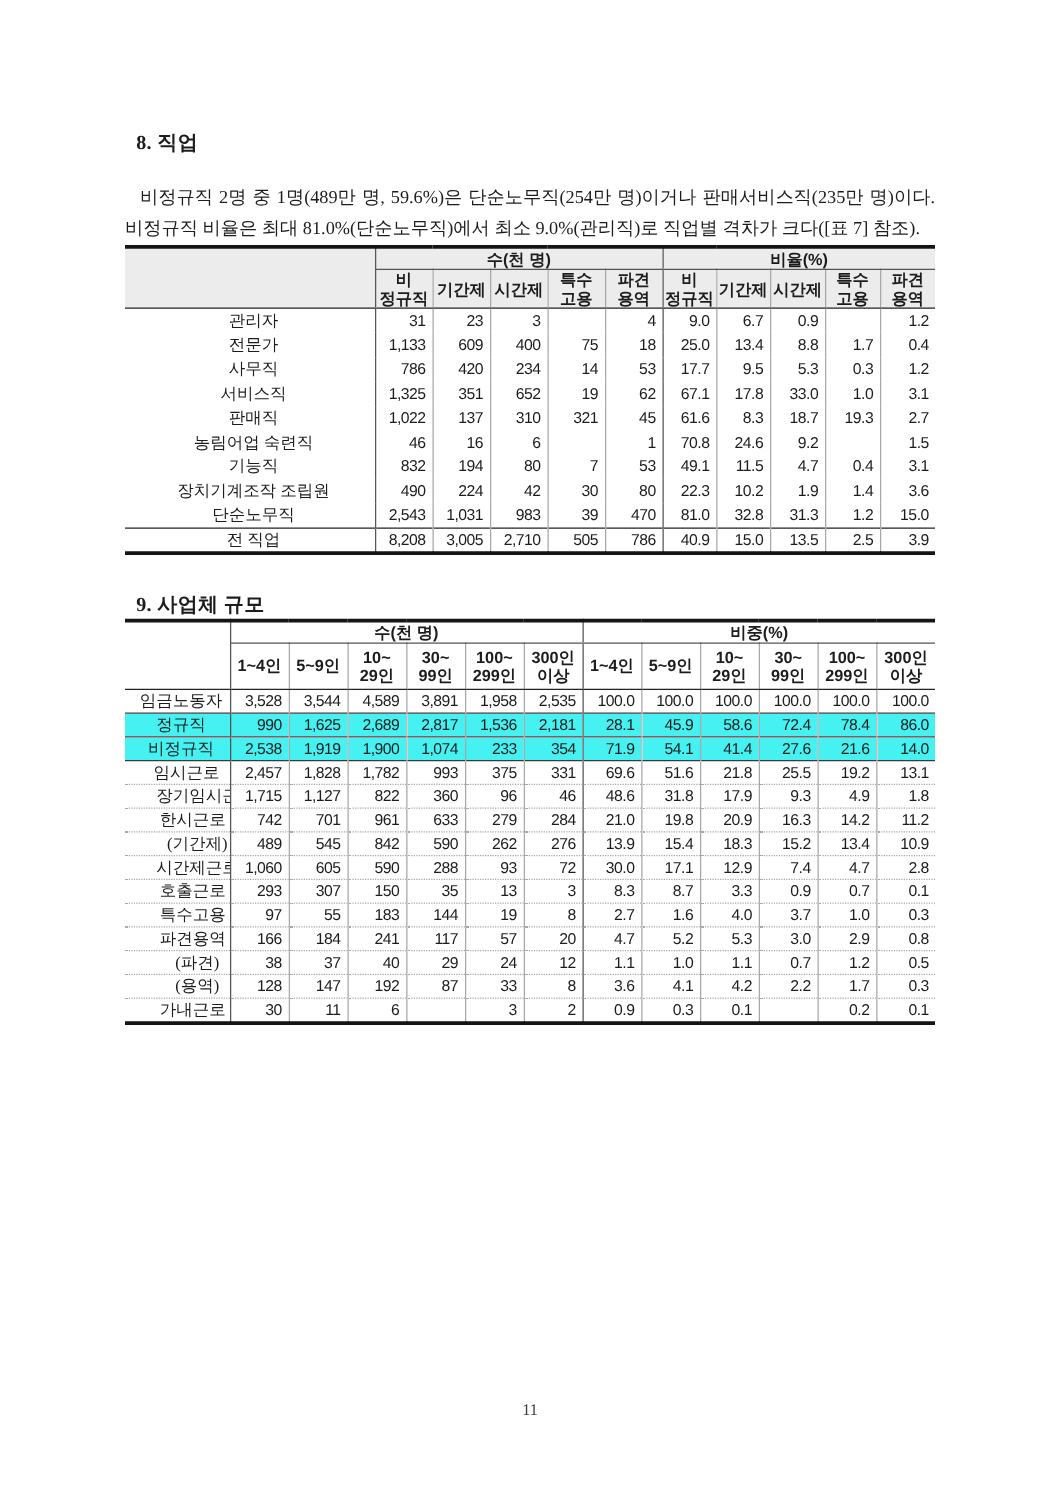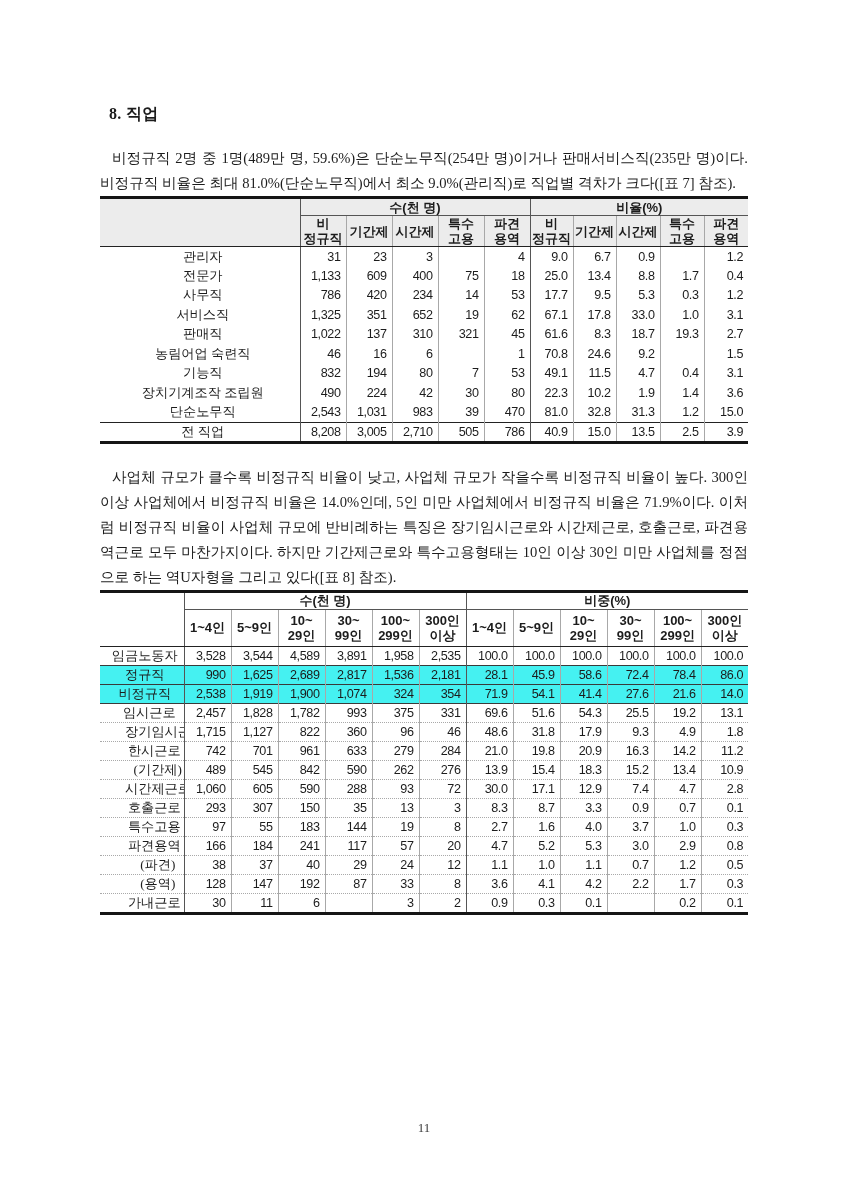--- a/index.html
+++ b/index.html
@@ -226,21 +226,21 @@
             <td class="num">786</td>
             <td class="num gsep">40.9</td>
             <td class="num">15.0</td>
             <td class="num">13.5</td>
             <td class="num">2.5</td>
             <td class="num">3.9</td>
           </tr>
         </tbody>
       </table>
 
-    <p class="para">사업체 규모가 클수록 비정규직 비율이 낮고, 사업체 규모가 작을수록 비정규직 비율이 높다. 300인 이상 사업체에서 비정규직 비율은 14.0%인데, 5인 미만 사업체에서 비정규직 비율은 71.9%이다. 이처럼 비정규직 비율이 사업체 규모에 반비례하는 특징은 장기임시근로와 시간제근로, 호출근로, 파견용역근로 모두 마찬가지이다. 하지만 기간제근로와 특수고용형태는 10인 이상 30인 미만 사업체를 정점으로 하는 역U자형을 그리고 있다([표 8] 참조).</p>
+    <h2 class="sec sec2">9. 사업체 규모</h2>
 
     <table id="table8" class="doc t8">
         <colgroup>
           <col style="width: 84px;">
           <col style="width: 47px;">
           <col style="width: 47px;">
           <col style="width: 47px;">
           <col style="width: 47px;">
           <col style="width: 47px;">
           <col style="width: 47px;">
@@ -302,40 +302,40 @@
             <td class="num">72.4</td>
             <td class="num">78.4</td>
             <td class="num">86.0</td>
           </tr>
           <tr class="rowline hl solid-top">
             <td class="label ind0">비정규직</td>
             <td class="num gsep">2,538</td>
             <td class="num">1,919</td>
             <td class="num">1,900</td>
             <td class="num">1,074</td>
-            <td class="num">324</td>
+            <td class="num">233</td>
             <td class="num">354</td>
             <td class="num gsep">71.9</td>
             <td class="num">54.1</td>
             <td class="num">41.4</td>
             <td class="num">27.6</td>
             <td class="num">21.6</td>
             <td class="num">14.0</td>
           </tr>
           <tr class="rowline solid-top">
             <td class="label ind1">임시근로</td>
             <td class="num gsep">2,457</td>
             <td class="num">1,828</td>
             <td class="num">1,782</td>
             <td class="num">993</td>
             <td class="num">375</td>
             <td class="num">331</td>
             <td class="num gsep">69.6</td>
             <td class="num">51.6</td>
-            <td class="num">54.3</td>
+            <td class="num">21.8</td>
             <td class="num">25.5</td>
             <td class="num">19.2</td>
             <td class="num">13.1</td>
           </tr>
           <tr class="rowline">
             <td class="label ind2">장기임시근로</td>
             <td class="num gsep">1,715</td>
             <td class="num">1,127</td>
             <td class="num">822</td>
             <td class="num">360</td>

